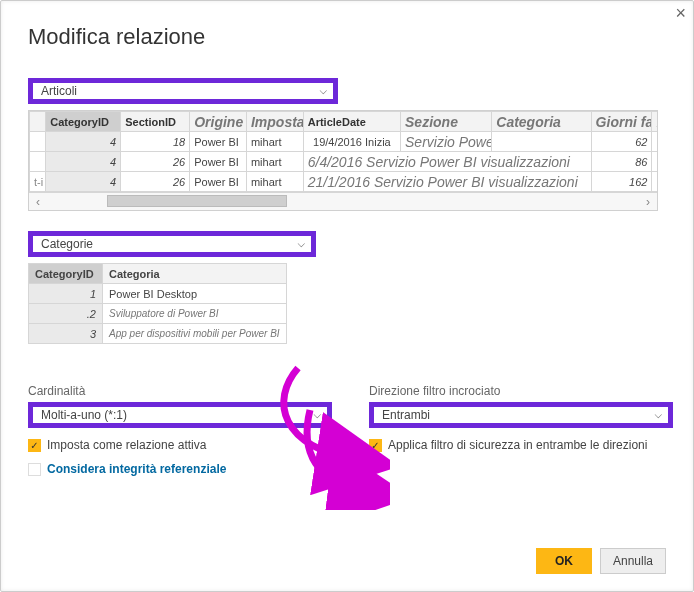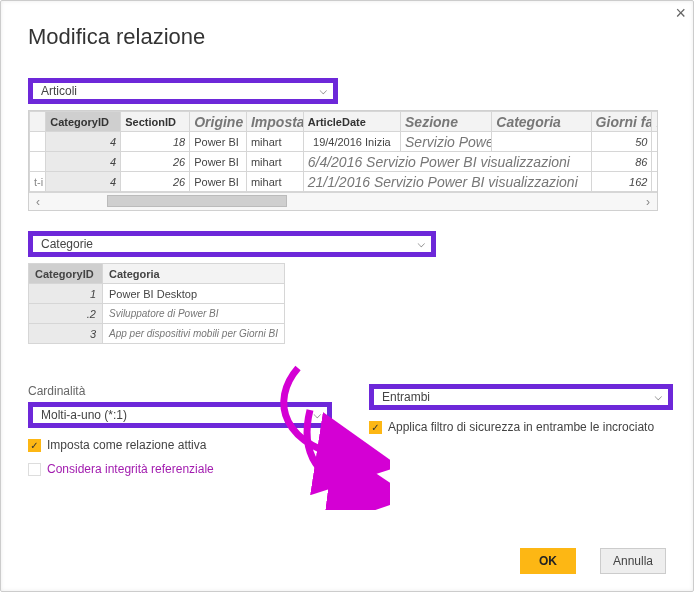--- a/index.html
+++ b/index.html
@@ -49,21 +49,21 @@
     background: #fff;
     height: 26px;
     display: flex;
     align-items: center;
     padding: 0 8px;
     font-size: 12px;
     color: #444;
     cursor: pointer;
   }
   .dropdown.small { width: 310px; margin-bottom: 6px;}
-  .dropdown.medium { width: 408px; margin-bottom: 4px;}
+  .dropdown.medium { width: 288px; margin-bottom: 4px;}
   .dropdown.full { width: 304px; text-align: right; }
   .dropdown .chev {
     position: absolute;
     right: 6px;
     top: 50%;
     transform: translateY(-50%);
     font-size: 10px;
     color: #666;
   }
   .field-label {
@@ -73,36 +73,36 @@
   }
   .opts-row { display: flex; gap: 44px; margin-top: 40px; }
   .opts-col { flex: 1; min-width: 0; }
   .chk-row {
     display: flex;
     align-items: center;
     gap: 6px;
     margin-top: 10px;
     font-size: 12px;
   }
-  .chk-row.disabled { color: #a21caf; }
+  .chk-row.disabled { color: #0369a1; font-weight: bold; }
   .chkbox {
     width: 13px; height: 13px;
     border: 1px solid #aaa;
     display: flex; align-items: center; justify-content: center;
     font-size: 10px;
     color: #333;
   }
   .chkbox.checked { background: #fdb714; border-color: #fdb714; color: #333; }
   .chkbox.disabled { border-color: #ddd; }
   .footer {
     position: absolute;
     bottom: 18px;
     right: 28px;
     display: flex;
-    gap: 24px;
+    gap: 8px;
   }
   .btn {
     min-width: 56px;
     height: 26px;
     border: 1px solid #ccc;
     background: #eee;
     font-size: 12px;
     display: flex; align-items: center; justify-content: center;
     padding: 0 12px;
     cursor: pointer;
@@ -225,21 +225,21 @@
       </tr>
       <tr>
         <td class="rowhdr"></td>
         <td class="sel r">4</td>
         <td class="r">18</td>
         <td>Power BI</td>
         <td>mihart</td>
         <td style="text-align:center"><span>19/4/2016</span> <span>Inizia</span></td>
         <td class="sm" style="text-align:center" colspan="1">Servizio Power BI</td>
         <td></td>
-        <td class="r">50</td>
+        <td class="r">62</td>
         <td></td>
       </tr>
       <tr>
         <td class="rowhdr"></td>
         <td class="sel r">4</td>
         <td class="r">26</td>
         <td>Power BI</td>
         <td>mihart</td>
         <td class="sm" colspan="3"><span>6/4/2016</span> <span>Servizio Power BI</span> <span>visualizzazioni</span></td>
         <td class="r">86</td>
@@ -282,21 +282,21 @@
     <tr>
       <td class="sel">1</td>
       <td>Power BI Desktop</td>
     </tr>
     <tr>
       <td class="sel">.2</td>
       <td class="sm">Sviluppatore di Power BI</td>
     </tr>
     <tr>
       <td class="sel">3</td>
-      <td class="sm" style="white-space:nowrap">App per dispositivi mobili per Giorni BI</td>
+      <td class="sm" style="white-space:nowrap">App per dispositivi mobili per Power BI</td>
     </tr>
   </tbody>
     </table>
 
   <div class="opts-row">
     <div class="opts-col">
       <div class="field-label">Cardinalità</div>
       <div class="dropdown full">
         <span>Molti-a-uno (*:1)</span>
         <span class="chev">⌵</span>
@@ -304,27 +304,28 @@
       <div class="chk-row">
         <span class="chkbox checked">✓</span>
         <span>Imposta come relazione attiva</span>
       </div>
       <div class="chk-row disabled">
         <span class="chkbox disabled"></span>
         <span>Considera integrità referenziale</span>
       </div>
     </div>
     <div class="opts-col">
+      <div class="field-label">Direzione filtro incrociato</div>
       <div class="dropdown full">
         <span>Entrambi</span>
         <span class="chev">⌵</span>
       </div>
       <div class="chk-row">
         <span class="chkbox checked">✓</span>
-        <span>Applica filtro di sicurezza in entrambe le incrociato</span>
+        <span>Applica filtro di sicurezza in entrambe le direzioni</span>
       </div>
     </div>
   </div>
 </div>
 
 <div class="footer">
   <div class="btn primary">OK</div>
   <div class="btn">Annulla</div>
 </div>
 

